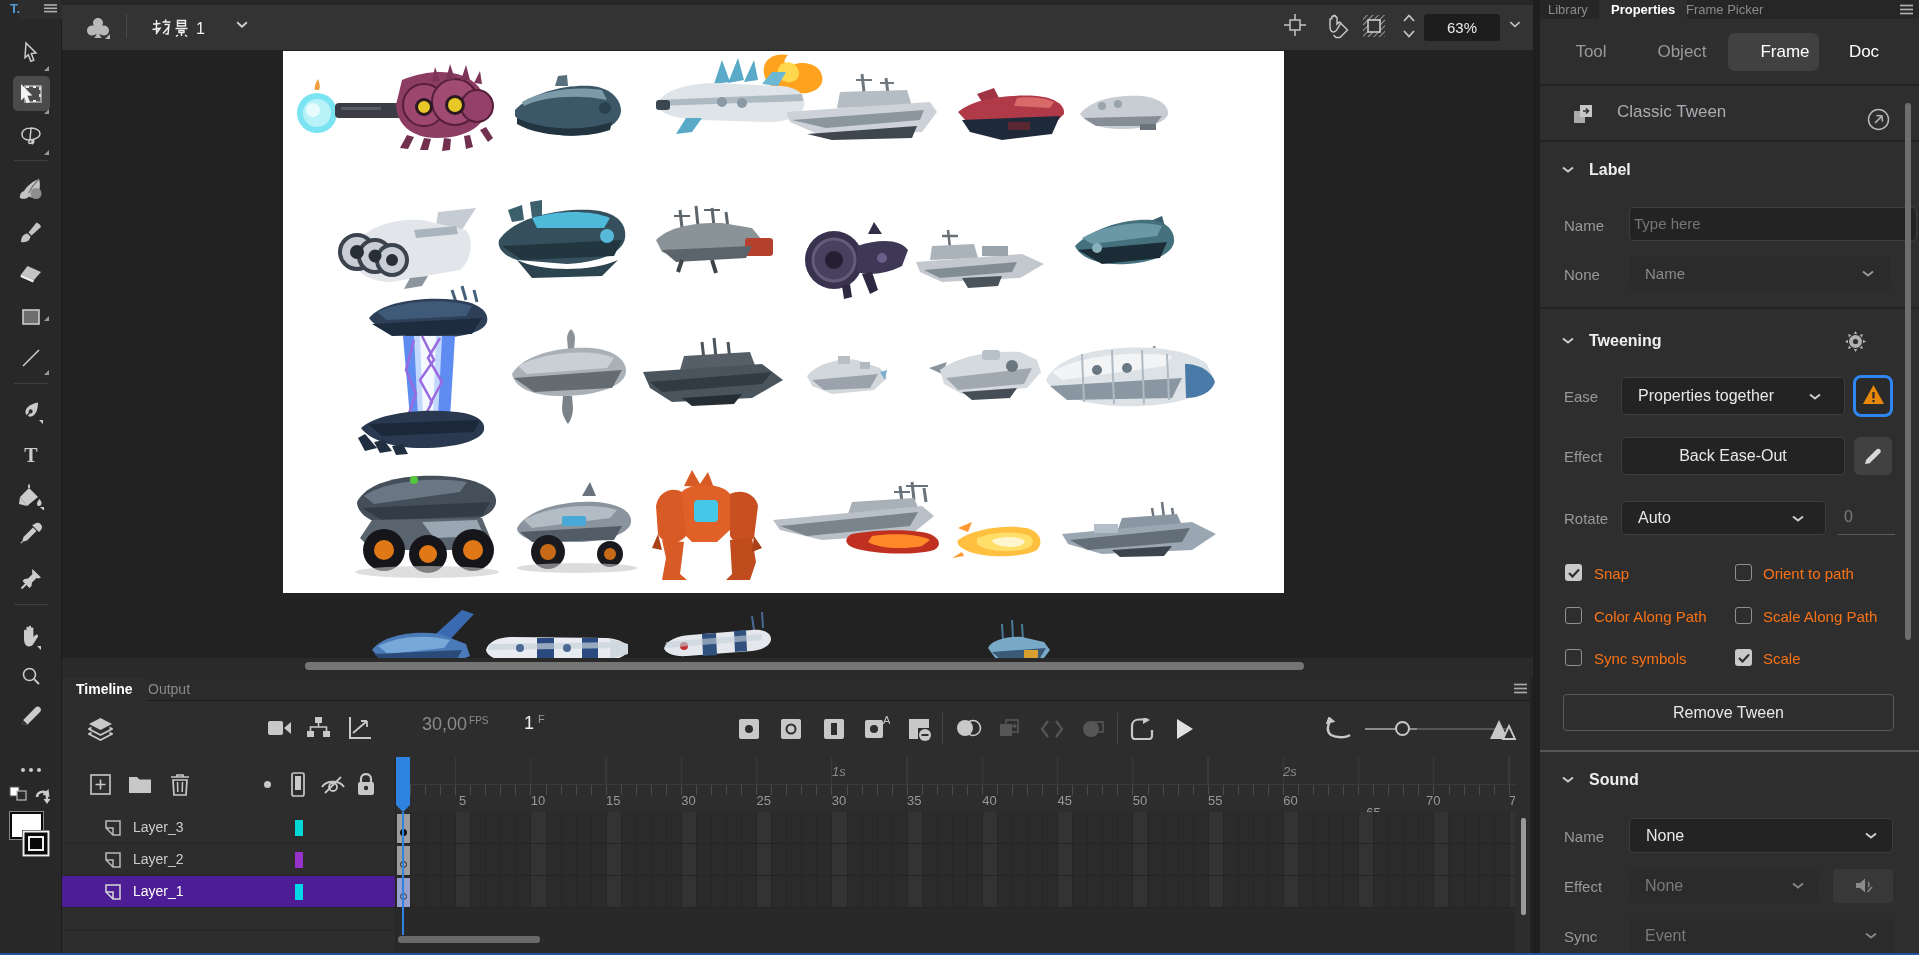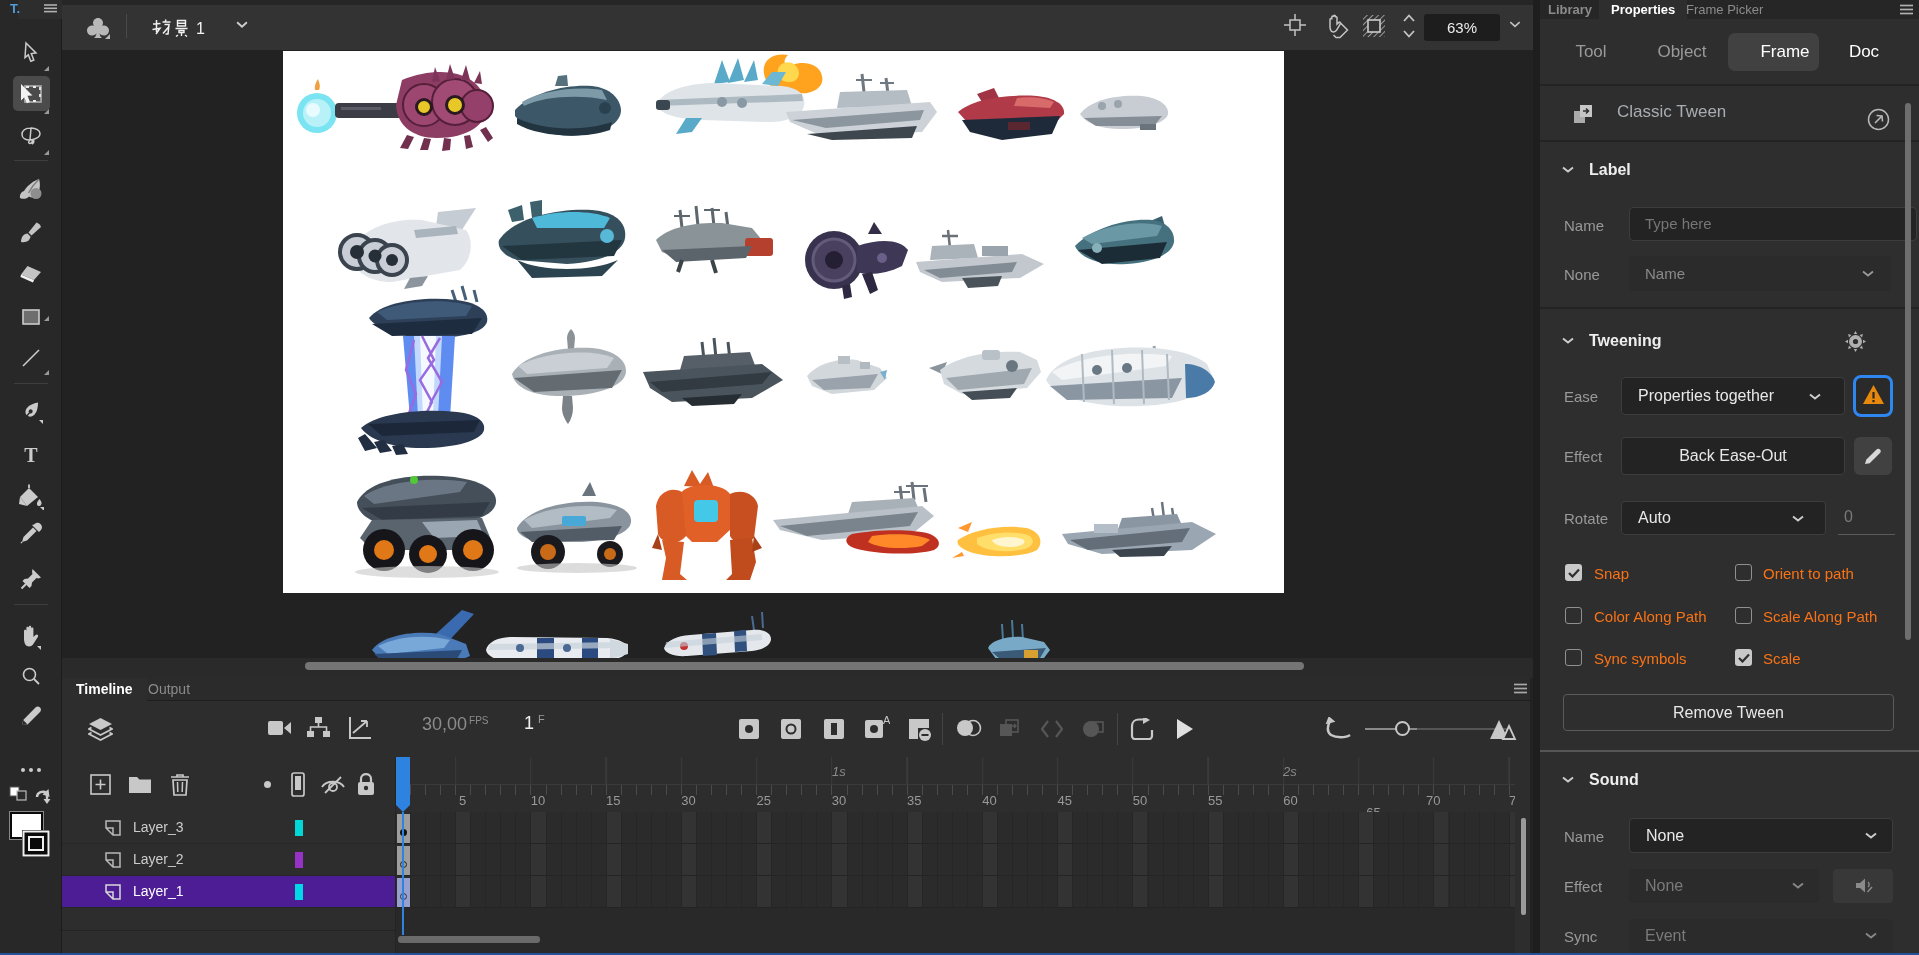--- a/index.html
+++ b/index.html
@@ -710,21 +710,21 @@
 <div style="position:absolute;left:338px;top:215px;width:7px;height:7px;border-radius:50%;border:1.5px solid #334"></div>
 <div id="playhead" style="position:absolute;left:334px;top:79px;width:14px;height:48px;background:#2e83e0"></div>
 <div style="position:absolute;left:334px;top:127px;width:14px;height:7px;background:#2e83e0;clip-path:polygon(0 0,100% 0,50% 100%)"></div>
 <div style="position:absolute;left:340px;top:134px;width:2px;height:123px;background:#2e83e0"></div>
 <div style="position:absolute;left:336px;top:258px;width:142px;height:7px;background:#6a6a6a;border-radius:3px"></div>
 <div style="position:absolute;left:1459px;top:140px;width:5px;height:97px;background:#9a9a9a;border-radius:2px"></div>
 </div>
 
 <div class="abs" id="rpanel">
 <div id="rtabs"></div>
-<div class="rtab" style="left:8px;color:#8b8b8b;font-weight:bold">Library</div>
+<div class="rtab" style="left:8px;color:#8b8b8b;font-weight:normal">Library</div>
 <div class="rtab" style="left:59px;background:#2e2e2e;color:#fff;font-weight:bold;padding:0 12px">Properties</div>
 <div class="rtab" style="left:146px;color:#8b8b8b;font-weight:normal">Frame Picker</div>
 <svg style="position:absolute;left:360px;top:4px" width="13" height="11">
         <g stroke="#b0b0b0" stroke-width="1.7">
           <line x1="0" y1="1.5" x2="13" y2="1.5"></line>
           <line x1="0" y1="5.5" x2="13" y2="5.5"></line>
           <line x1="0" y1="9.5" x2="13" y2="9.5"></line>
         </g>
       </svg>
 <div style="position:absolute;left:188px;top:33px;width:91px;height:38px;background:#414141;border-radius:7px"></div>
@@ -742,21 +742,21 @@
 <svg style="position:absolute;left:327px;top:108px" width="23" height="23" viewBox="0 0 23 23">
         <circle cx="11.5" cy="11.5" r="10" fill="none" stroke="#b8b8b8" stroke-width="1.5"></circle>
         <path d="M8 15 L15 8 M9.5 7.5 L15 8 L15.5 13.5" fill="none" stroke="#b8b8b8" stroke-width="1.6"></path>
       </svg>
 <div class="hsep" style="top:140px"></div>
 <svg class="chev" style="left:22px;top:166px">
         <path d="M1 1.5 L6 5.5 L11 1.5" fill="none" stroke="#ccc" stroke-width="2"></path>
       </svg>
 <div class="sechead" style="left:49px;top:161px">Label</div>
 <div class="flabel" style="top:217px">Name</div>
-<div class="inbox" style="left:89px;top:207px;width:288px;height:34px;background:#232323;border:1px solid #3d3d3d;color:#767676;line-height:32px;padding-left:15px">Type here</div>
+<div class="inbox" style="left:89px;top:207px;width:288px;height:34px;background:#232323;border:1px solid #3d3d3d;color:#767676;line-height:32px;padding-left:4px">Type here</div>
 <div class="flabel" style="top:266px">None</div>
 <div class="inbox" style="left:89px;top:256px;width:262px;height:35px;background:#2b2b2b;color:#8a8a8a;line-height:35px;padding-left:16px">Name</div>
 <svg class="chev" style="left:322px;top:270px">
         <path d="M1 1.5 L6 5.5 L11 1.5" fill="none" stroke="#999" stroke-width="1.8"></path>
       </svg>
 <div class="hsep" style="top:307px"></div>
 <svg class="chev" style="left:22px;top:337px">
         <path d="M1 1.5 L6 5.5 L11 1.5" fill="none" stroke="#ccc" stroke-width="2"></path>
       </svg>
 <div class="sechead" style="left:49px;top:332px">Tweening</div>

